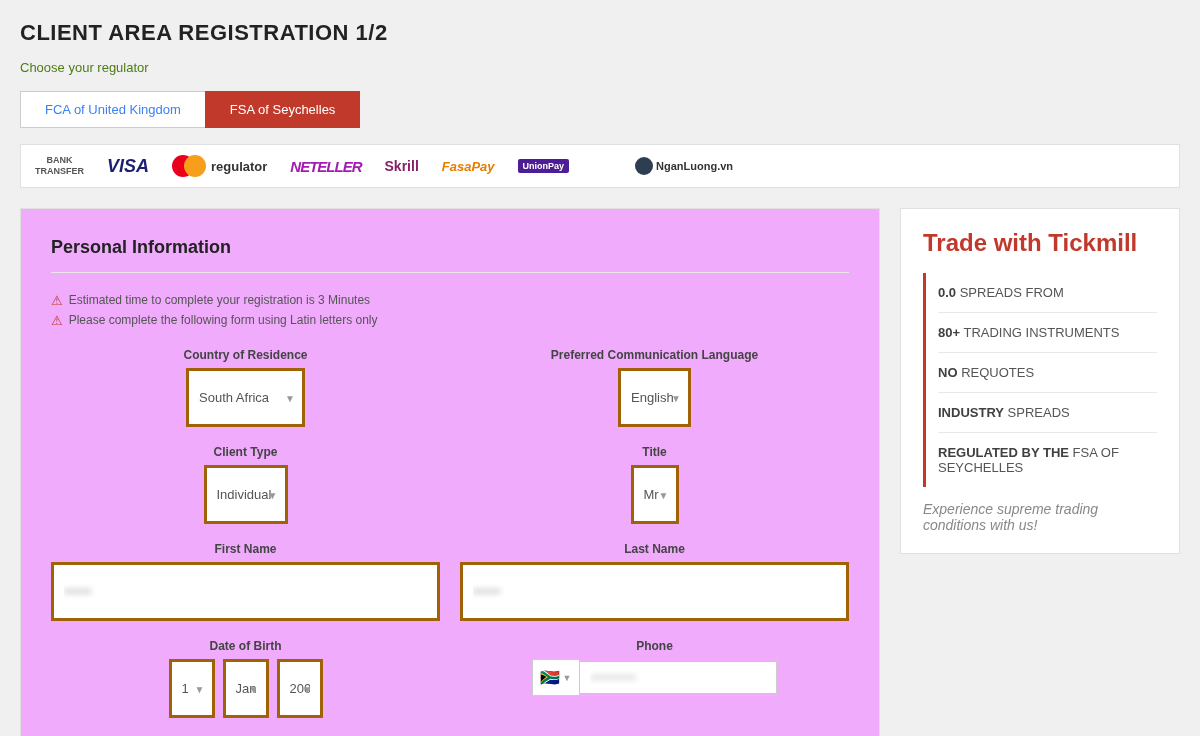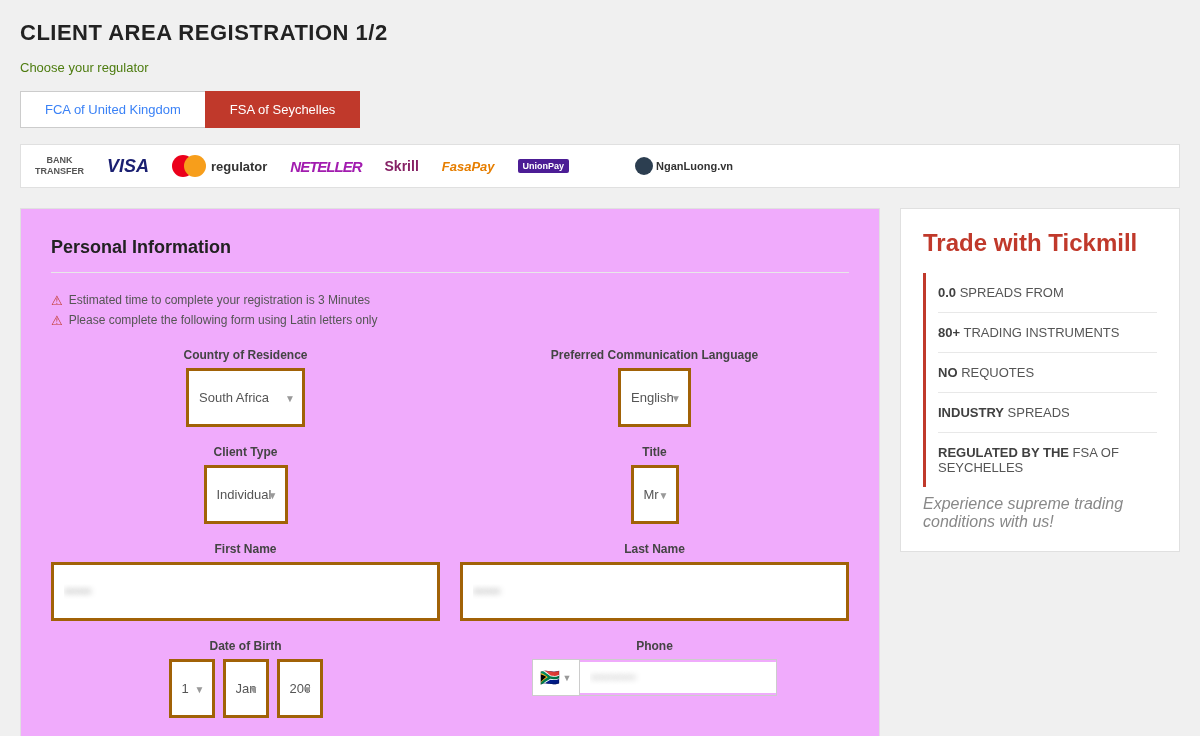--- a/index.html
+++ b/index.html
@@ -220,23 +220,23 @@
       color: #555;
     }
     .trade-feature:last-of-type {
       border-bottom: none;
     }
     .trade-feature strong {
       color: #404040;
       font-weight: 900;
     }
     .trade-tagline {
-      font-size: 16px;
+      font-size: 14px;
       color: #888;
-      margin-top: 8px;
+      margin-top: 14px;
       font-style: italic;
     }
     .left-border-bar {
       border-left: 3px solid #c0392b;
       padding-left: 12px;
     }
   </style>
 </head>
 <body>
 

